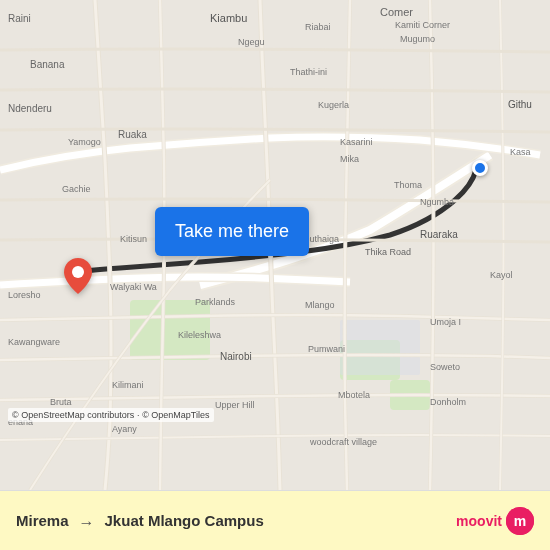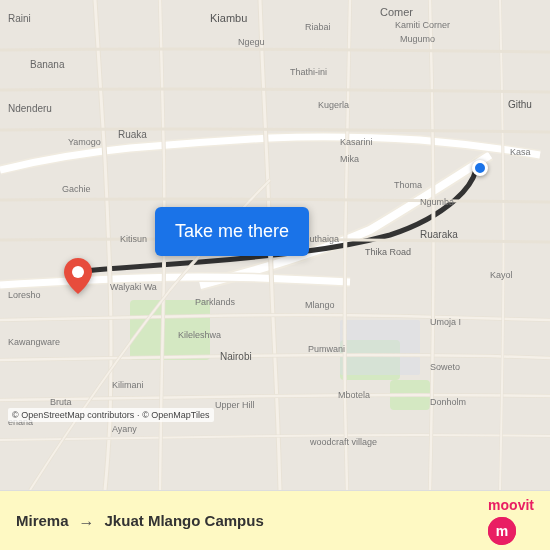--- a/index.html
+++ b/index.html
@@ -82,22 +82,22 @@
 
     .to-label {
       font-size: 15px;
       font-weight: 600;
       color: #333;
     }
 
     .moovit-logo {
       margin-left: auto;
       display: flex;
+      align-items: center;
       gap: 4px;
-      flex-direction: column;
     }
 
     .moovit-text {
       font-size: 14px;
       font-weight: bold;
       color: #e91e63;
     }
 
     .moovit-icon {
       width: 28px;

